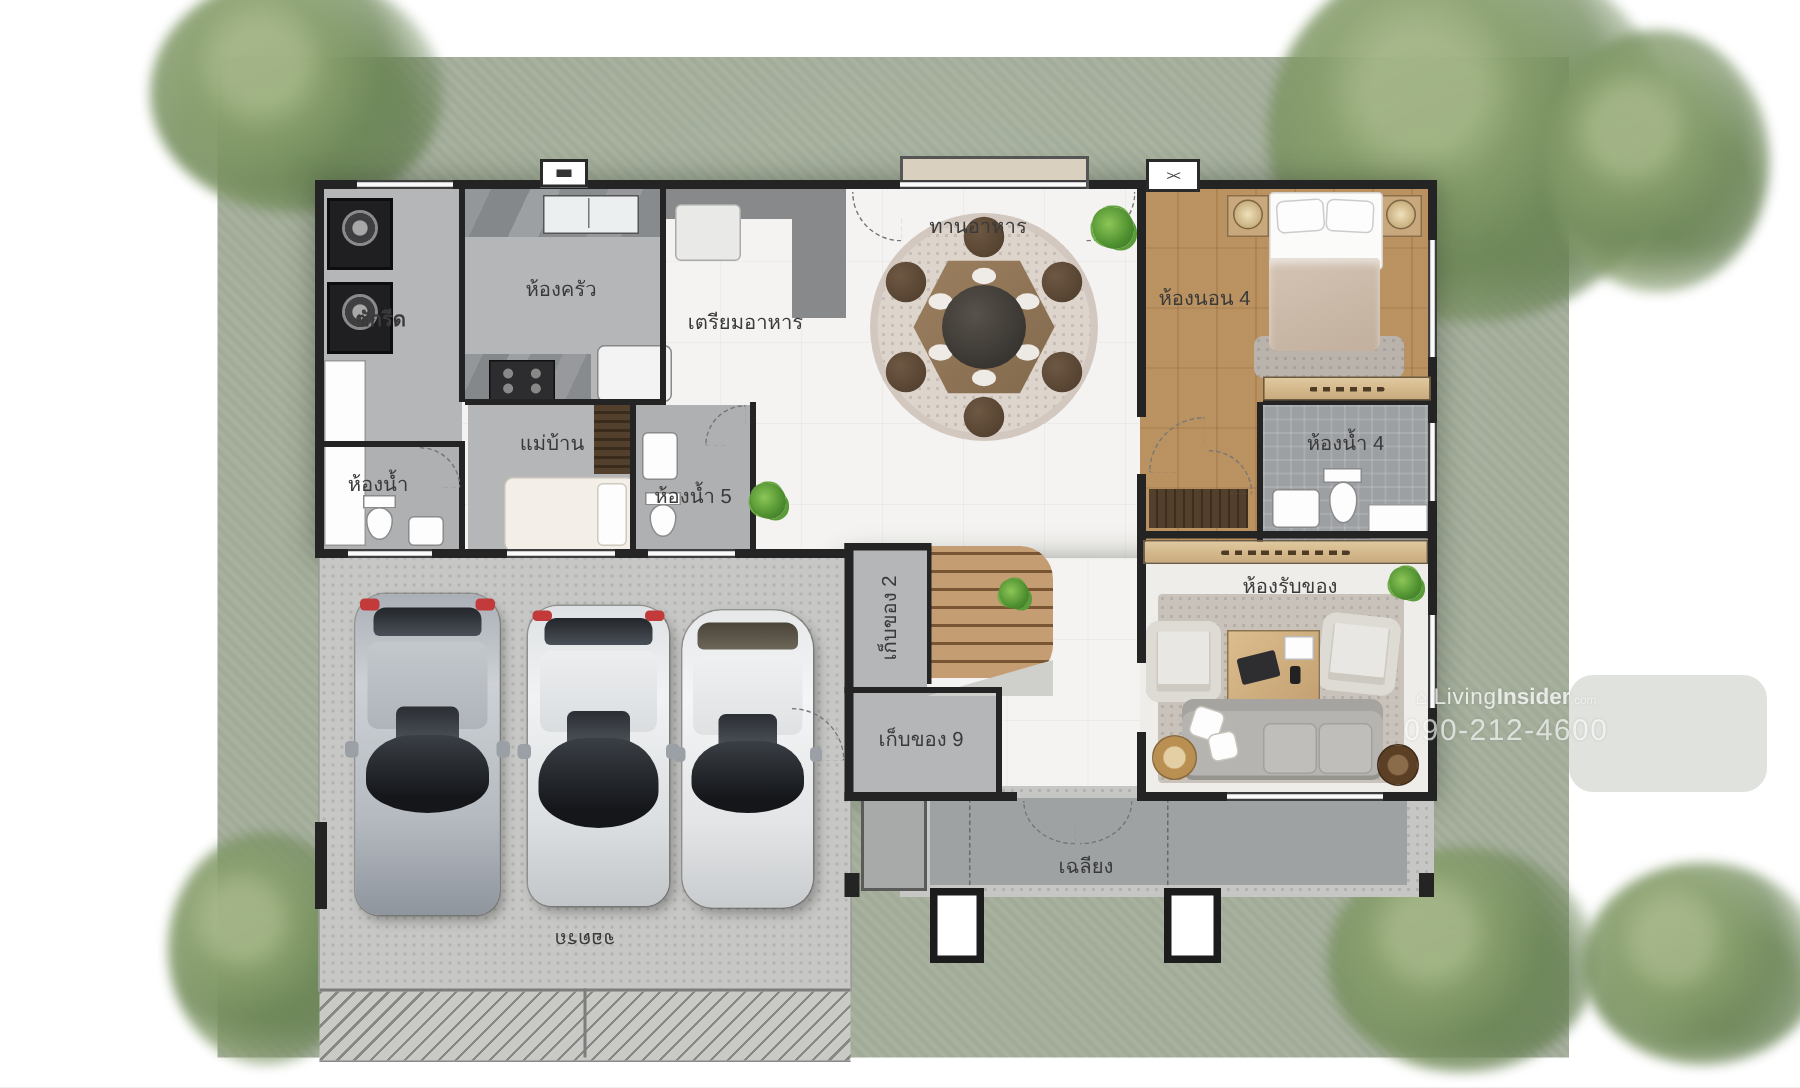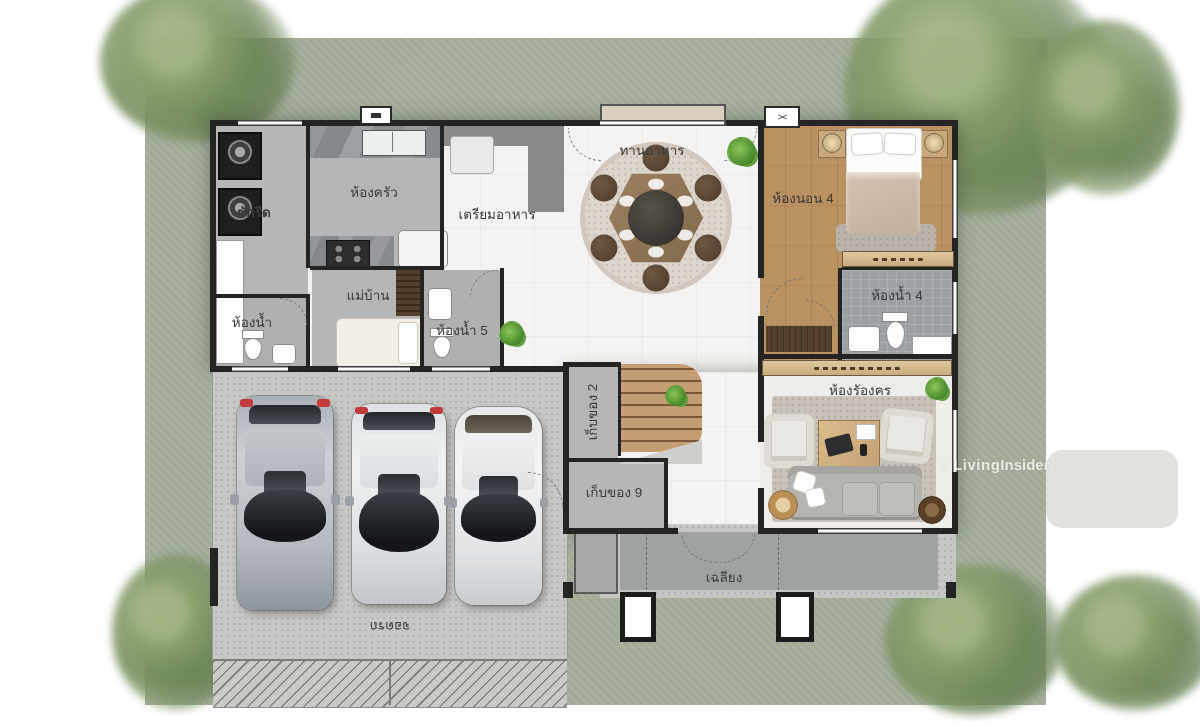--- a/index.html
+++ b/index.html
@@ -295,25 +295,26 @@
   <div class="lbl" style="left:374px;top:192px;">ห้องครัว</div>
   <div class="lbl" style="left:497px;top:214px;">เตรียมอาหาร</div>
   <div class="lbl" style="left:652px;top:150px;">ทานอาหาร</div>
   <div class="lbl" style="left:803px;top:198px;">ห้องนอน 4</div>
   <div class="lbl" style="left:897px;top:295px;">ห้องน้ำ 4</div>
   <div class="lbl" style="left:368px;top:295px;">แม่บ้าน</div>
   <div class="lbl" style="left:252px;top:322px;">ห้องน้ำ</div>
   <div class="lbl" style="left:462px;top:330px;">ห้องน้ำ 5</div>
   <div class="lbl" style="left:592px;top:412px;transform:translate(-50%,-50%) rotate(-90deg);">เก็บของ 2</div>
   <div class="lbl" style="left:614px;top:492px;">เก็บของ 9</div>
-  <div class="lbl" style="left:860px;top:390px;">ห้องรัองคร</div>
+  <div class="lbl" style="left:860px;top:390px;">ห้องรับของ</div>
   <div class="lbl" style="left:724px;top:577px;">เฉลียง</div>
   <div class="lbl" style="left:390px;top:627px;transform:translate(-50%,-50%) rotate(180deg);">จอดรถ</div>
 
   <div class="wmbox" style="left:1046px;top:450px;width:132px;height:78px;"></div>
   <div class="wm" style="left:896px;top:456px;width:216px;">
     <div style="font-size:15px;line-height:18px;">
       <span style="font-size:13px;font-weight:bold;">⌂</span>
-      <span style="font-weight:700;letter-spacing:.5px;">Living</span><span style="font-weight:bold;">Insider</span><span style="font-size:8px;opacity:.7;">.com</span>
-    </div>
+      <span style="font-weight:400;letter-spacing:.5px;">Living</span><span style="font-weight:bold;">Insider</span><span style="font-size:8px;opacity:.7;">.com</span>
+    </div>
+    <div style="font-size:20px;line-height:23px;letter-spacing:1px;opacity:.85;">090-212-4600</div>
   </div>
 
 </div>
 
 </body></html>

